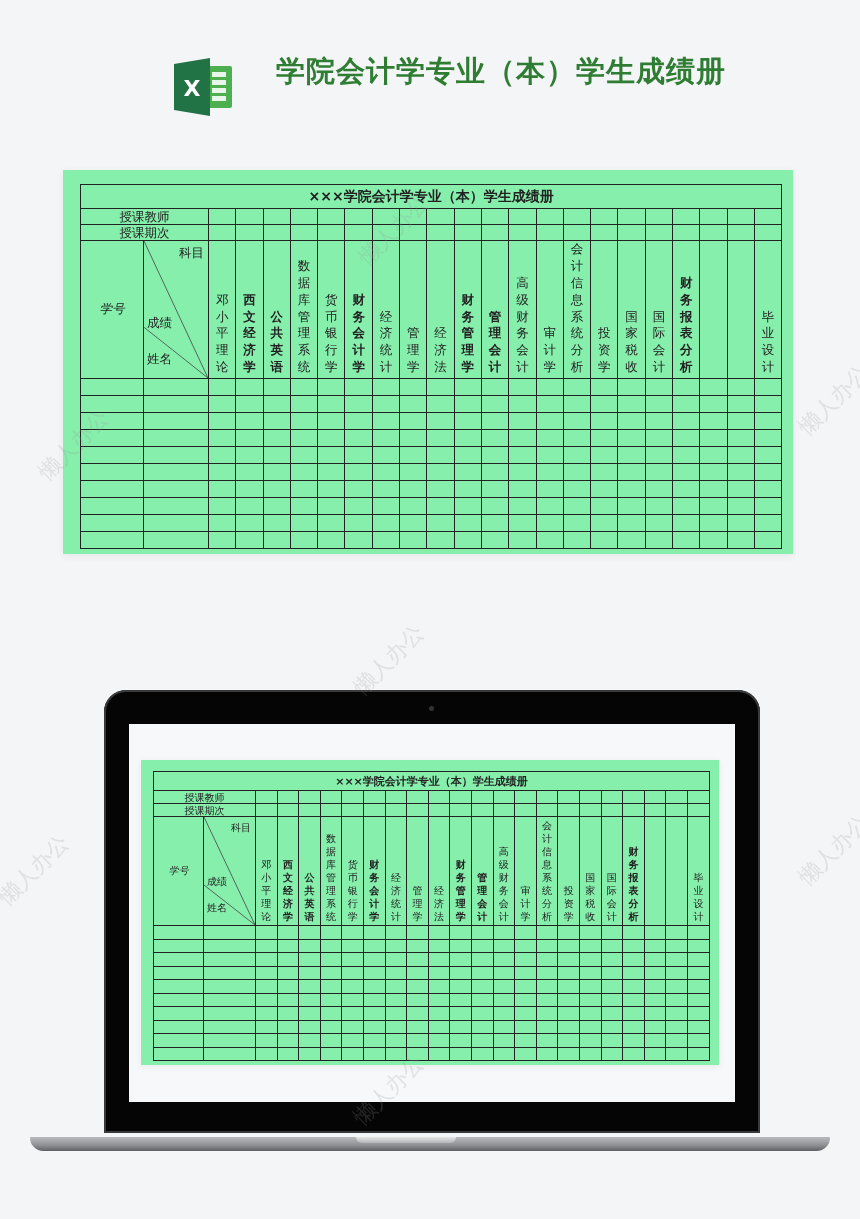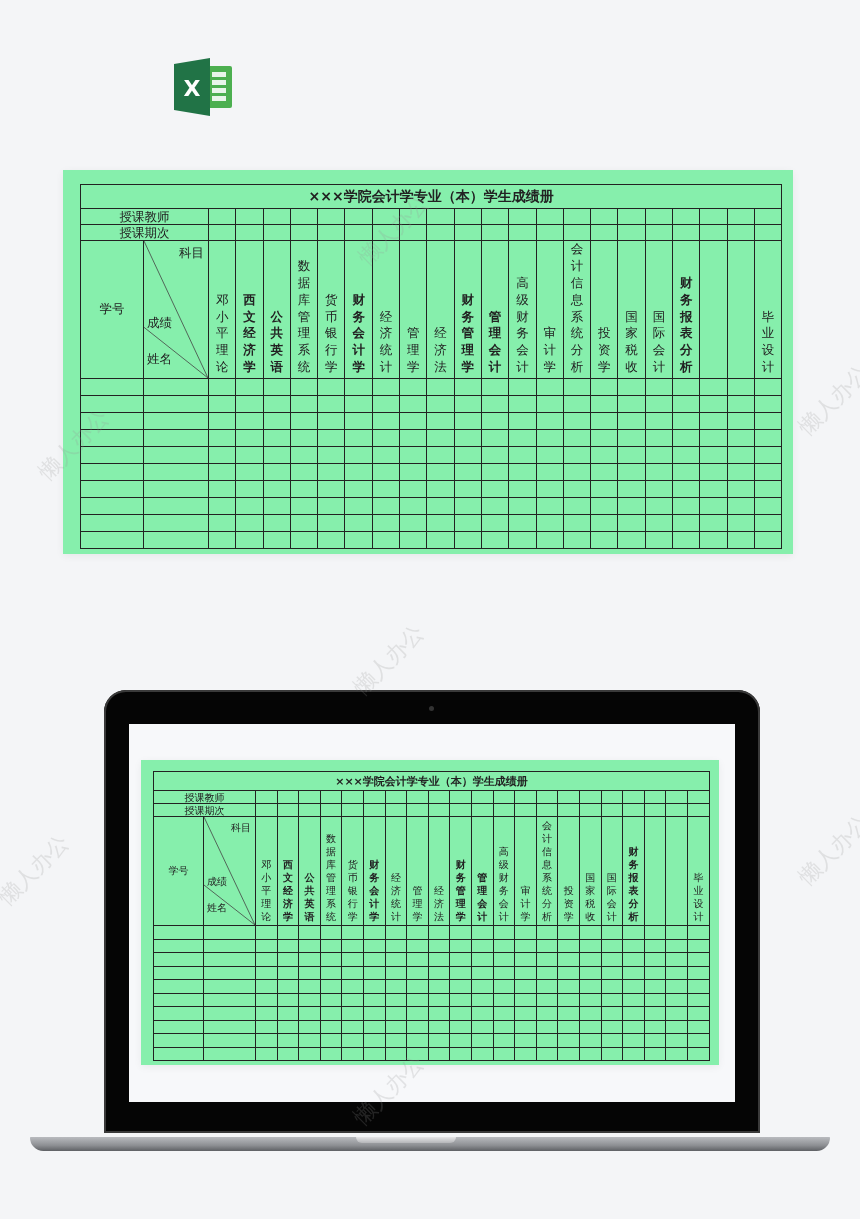--- a/index.html
+++ b/index.html
@@ -20,21 +20,21 @@
   .t1 .row-info td{height:15px;line-height:14px;font-size:12.5px;vertical-align:middle;}
   .t1 .row-head td{height:137px;}
   .t1 .row-body td{height:16px;}
   .vtext{display:block;margin:0 auto 2px auto;width:1em;line-height:1.35;word-break:break-all;text-align:right;}
   .vtext.bold{font-weight:bold;font-family:"DejaVu Sans","Liberation Sans",sans-serif;}
   .diag{position:relative;}
   .diag svg{position:absolute;left:0;top:0;width:100%;height:100%;}
   .diag .l-kemu{position:absolute;right:4px;top:4px;}
   .diag .l-chengji{position:absolute;left:3px;top:74px;}
   .diag .l-xingming{position:absolute;left:3px;bottom:10px;}
-  .xuehao{vertical-align:middle !important;}
+  .xuehao{vertical-align:middle !important;font-style:italic;}
   .watermark{position:absolute;font-size:22px;color:rgba(150,150,150,0.22);transform:rotate(-45deg);white-space:nowrap;pointer-events:none;font-family:"DejaVu Serif",serif;}
   
   .laptop{position:absolute;left:104px;top:690px;width:656px;height:450px;}
   .lid{position:absolute;left:0;top:0;width:656px;height:443px;background:#050505;border-radius:22px 22px 0 0;box-shadow:inset 0 0 0 2px #3a3a3a;}
   .camera{position:absolute;left:325px;top:16px;width:5px;height:5px;border-radius:50%;background:#333;}
   .screen{position:absolute;left:25px;top:34px;width:606px;height:378px;background:#f7f8fa;overflow:hidden;}
   .base{position:absolute;left:30px;top:1137px;width:800px;height:14px;background:linear-gradient(#b9bbbf,#8d8f93 60%,#5e6064);border-radius:2px 2px 40px 40px;}
   .notch{position:absolute;left:356px;top:1137px;width:100px;height:6px;background:linear-gradient(#e6e6e8,#b4b5b8);border-radius:0 0 6px 6px;}
   .card2{left:12px;top:36px;width:578px;height:305px;overflow:hidden;}
   .t2{position:absolute;left:12px;top:11px;width:557px;}
@@ -56,20 +56,21 @@
       <rect x="40" y="16" width="14" height="5"></rect>
         <rect x="40" y="24" width="14" height="5"></rect>
       <rect x="40" y="32" width="14" height="5"></rect>
         <rect x="40" y="40" width="14" height="5"></rect>
       <rect x="30" y="16" width="8" height="5" opacity="0.6"></rect>
         <rect x="30" y="40" width="8" height="5" opacity="0.6"></rect>
     </g>
     <path d="M2 8 L38 2 L38 60 L2 54 Z" fill="#217346"></path>
     <text x="20" y="40" font-family="DejaVu Sans, sans-serif" font-size="22" font-weight="bold" fill="#fff" text-anchor="middle">X</text>
   </svg>
+  <div class="title">学院会计学专业（本）学生成绩册</div>
 </div>
 
 <div class="card card1">
   <table class="grade t1" id="t1">
       <colgroup>
         <col style="width:63px">
         <col style="width:65px">
         <col style="width:27.3px">
         <col style="width:27.3px">
         <col style="width:27.3px">

